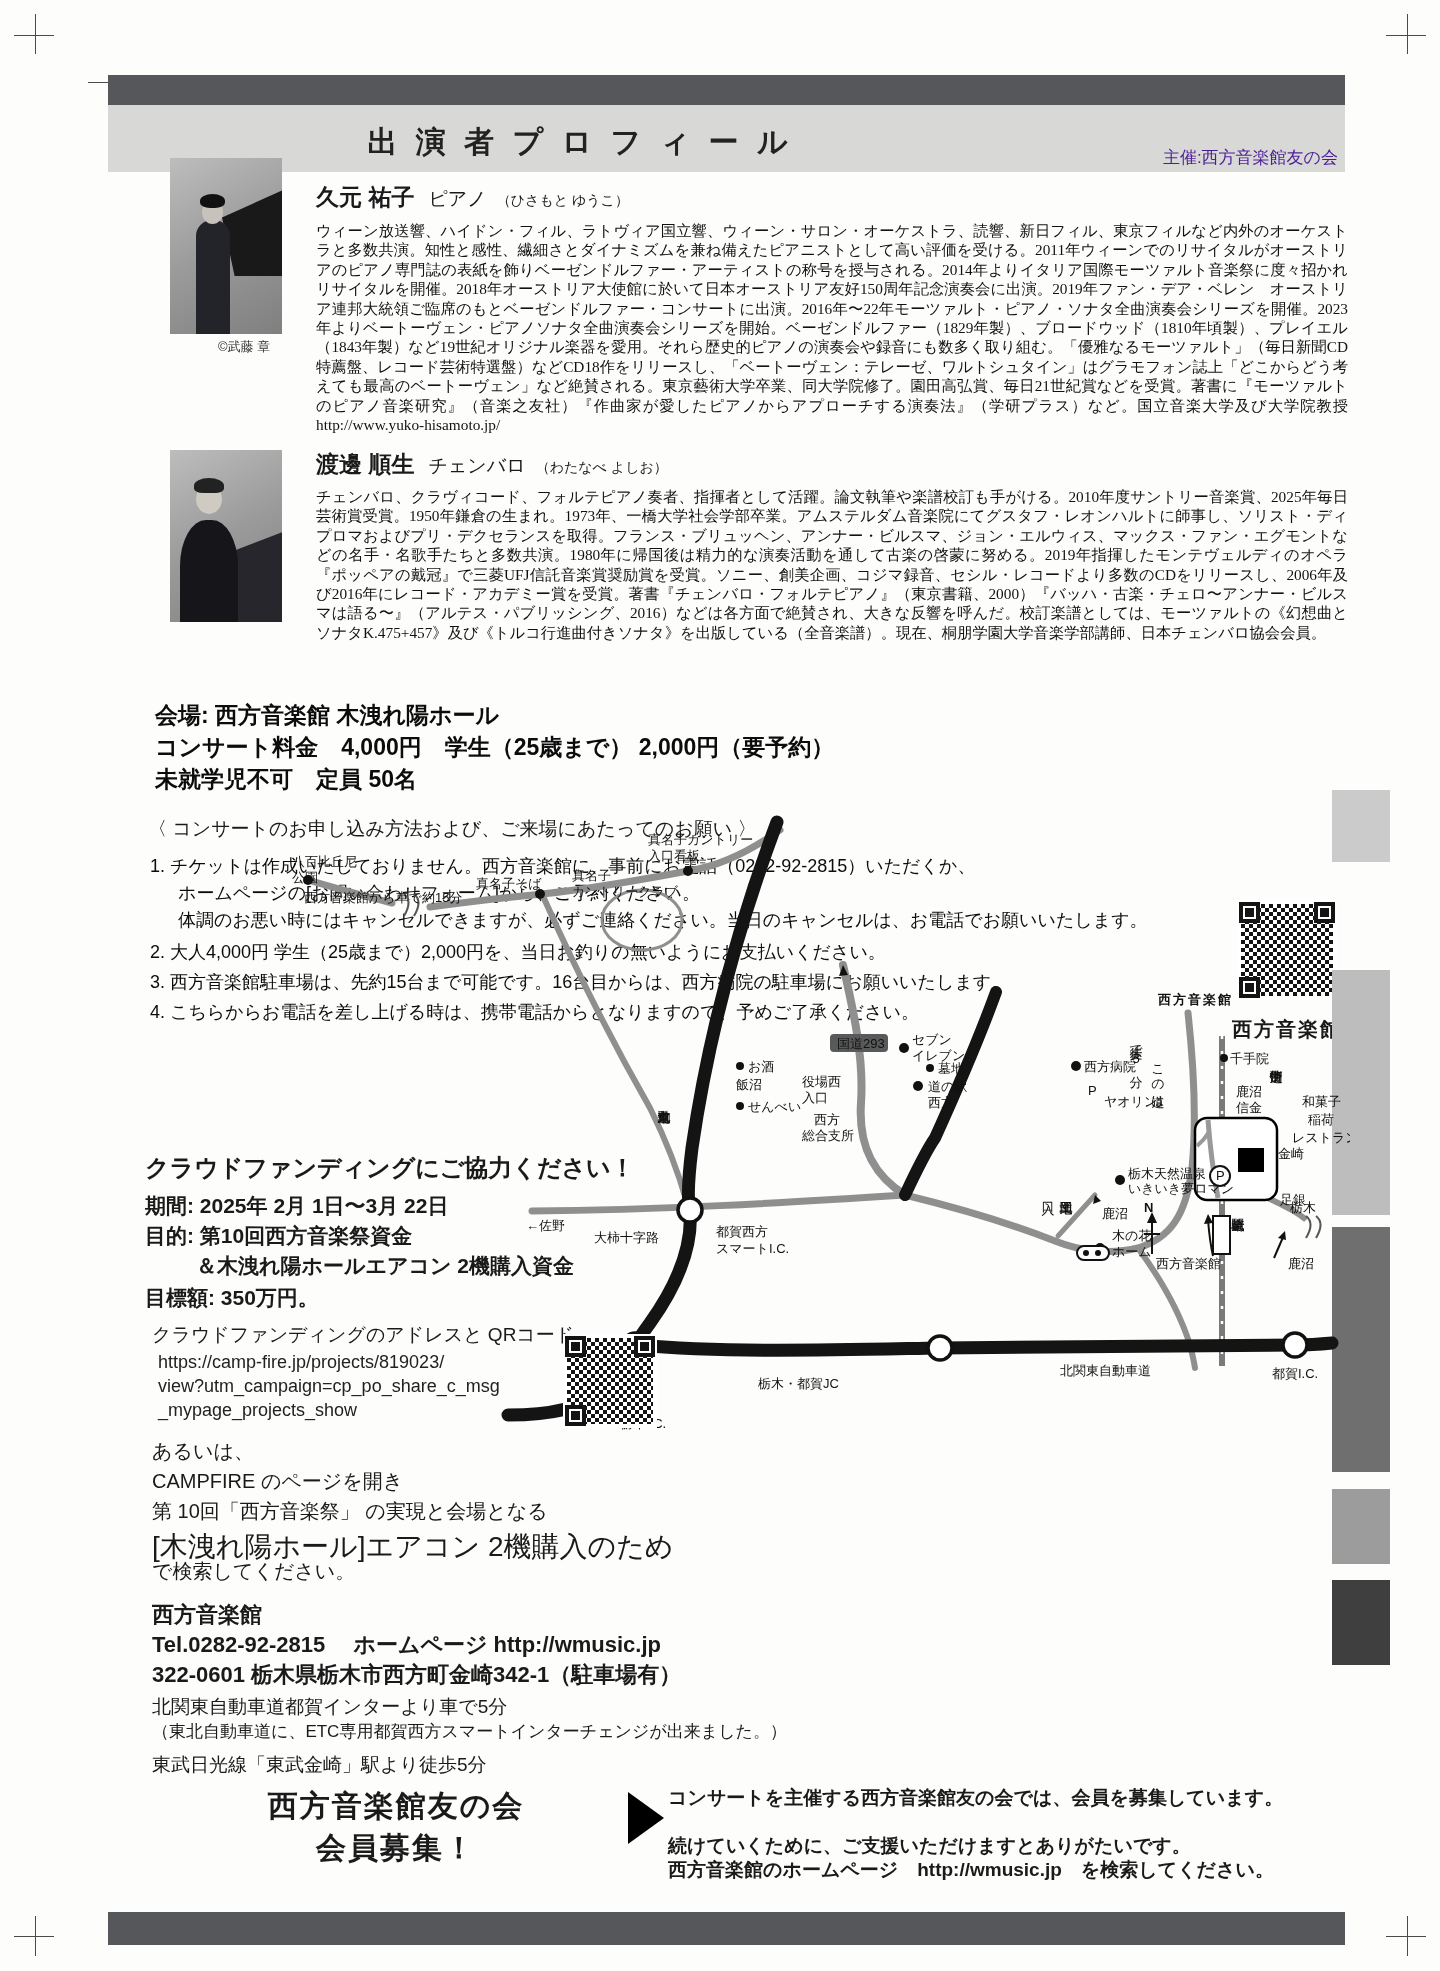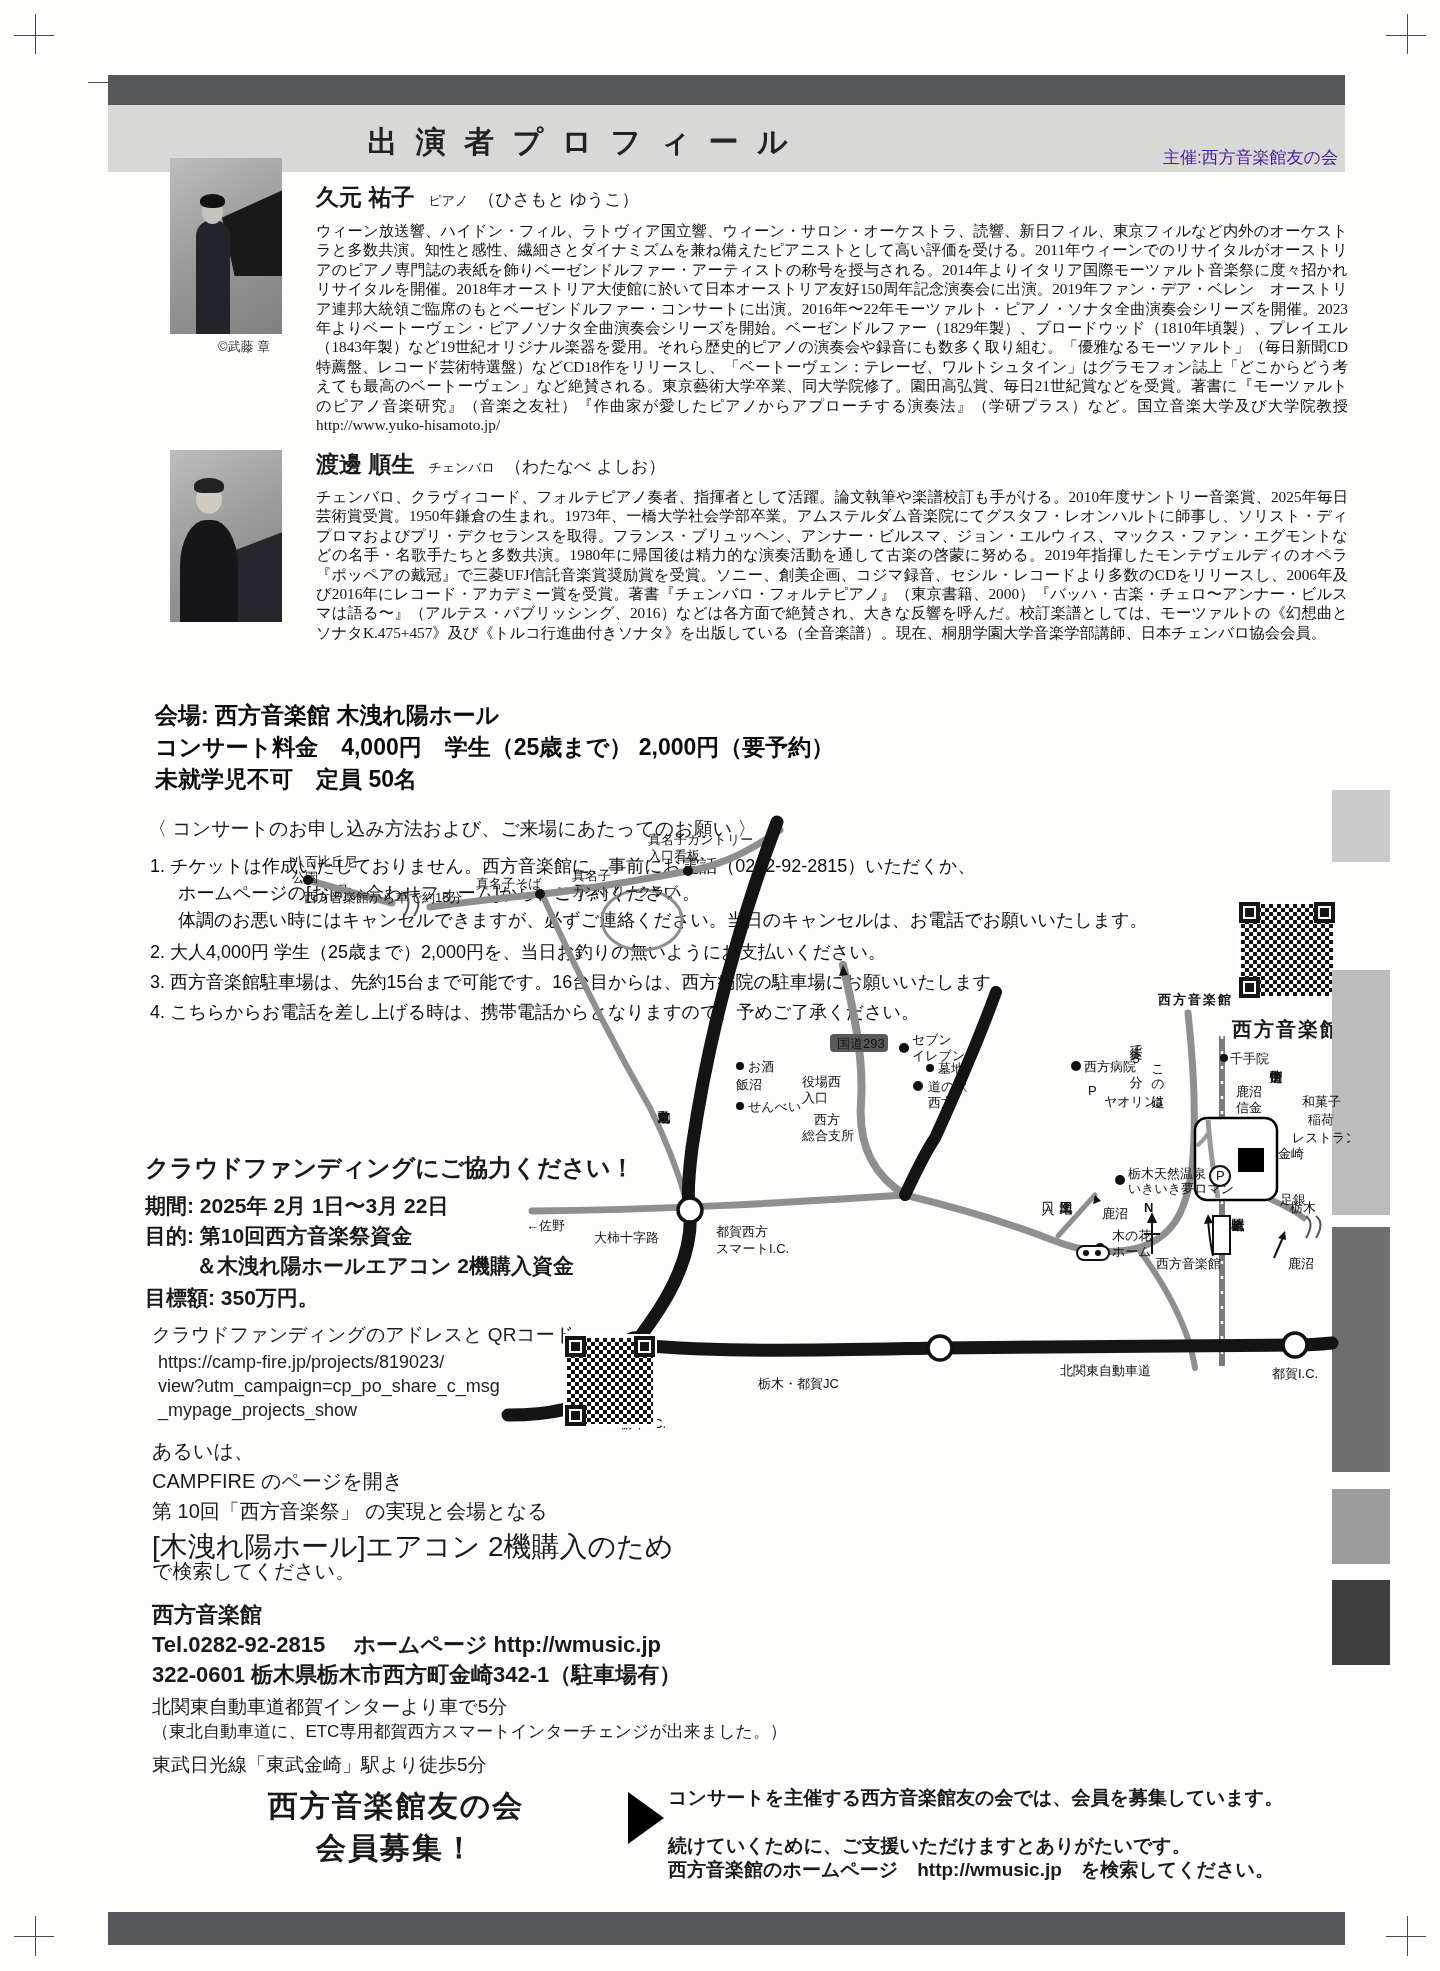--- a/index.html
+++ b/index.html
@@ -3,22 +3,22 @@
 <meta charset="utf-8">
 <style>
   html,body{margin:0;padding:0;}
   body{width:1440px;height:1971px;background:#fdfdfc;font-family:"Liberation Sans",sans-serif;color:#1a1a1a;}
   #page{position:relative;width:1440px;height:1971px;overflow:hidden;background:#fdfdfc;}
   .abs{position:absolute;}
   .crop{position:absolute;background:#4a4a4a;}
   .serif{font-family:"Liberation Serif","DejaVu Serif",serif;}
   .bio{font-size:15.3px;line-height:19.4px;text-align:justify;color:#111;}
   .name{font-size:23px;font-weight:bold;}
-  .role{font-size:13px;margin-left:14px;}
-  .reading{font-size:17px;margin-left:10px;}
+  .role{font-size:19px;margin-left:14px;}
+  .reading{font-size:14px;margin-left:10px;}
   .venue-line{font-size:23px;font-weight:600;color:#0c0c0c;}
   .bk{font-size:18px;color:#0c0c0c;}
   .cf-big{font-size:24px;font-weight:bold;}
   .cf{font-size:21px;font-weight:600;}
   .cf-s{font-size:19px;}
   .url{font-size:18px;color:#222;}
   .contact-b{font-size:22px;font-weight:600;}
   .access{font-size:19px;}
   .member-title{font-size:30px;font-weight:bold;letter-spacing:2px;}
   .member-body{font-size:19px;font-weight:bold;line-height:24px;}

